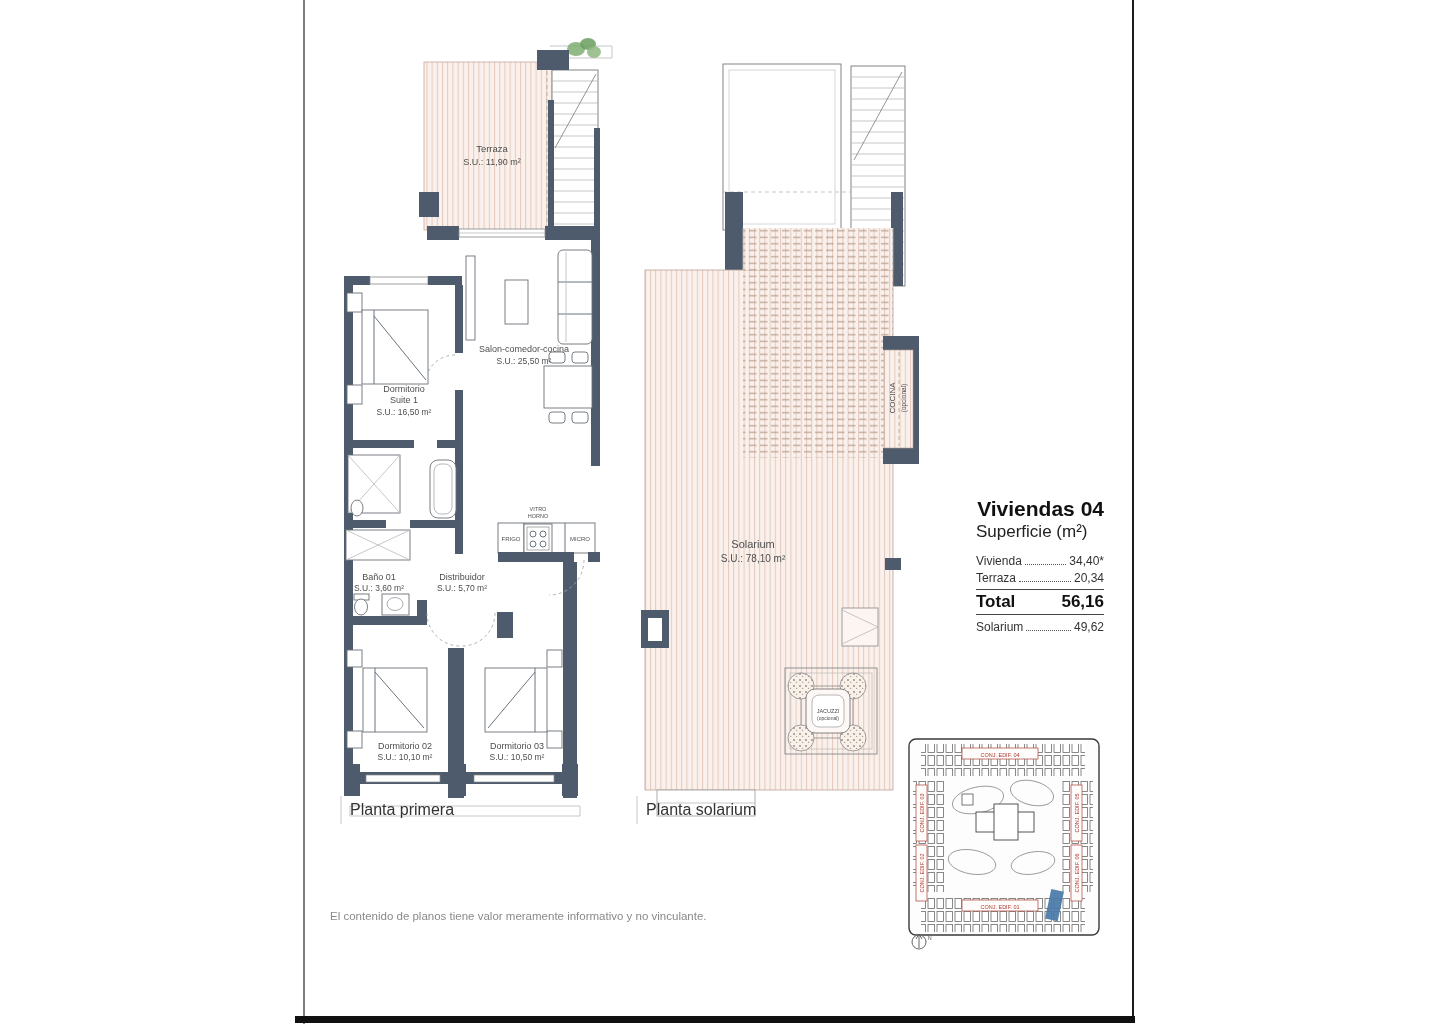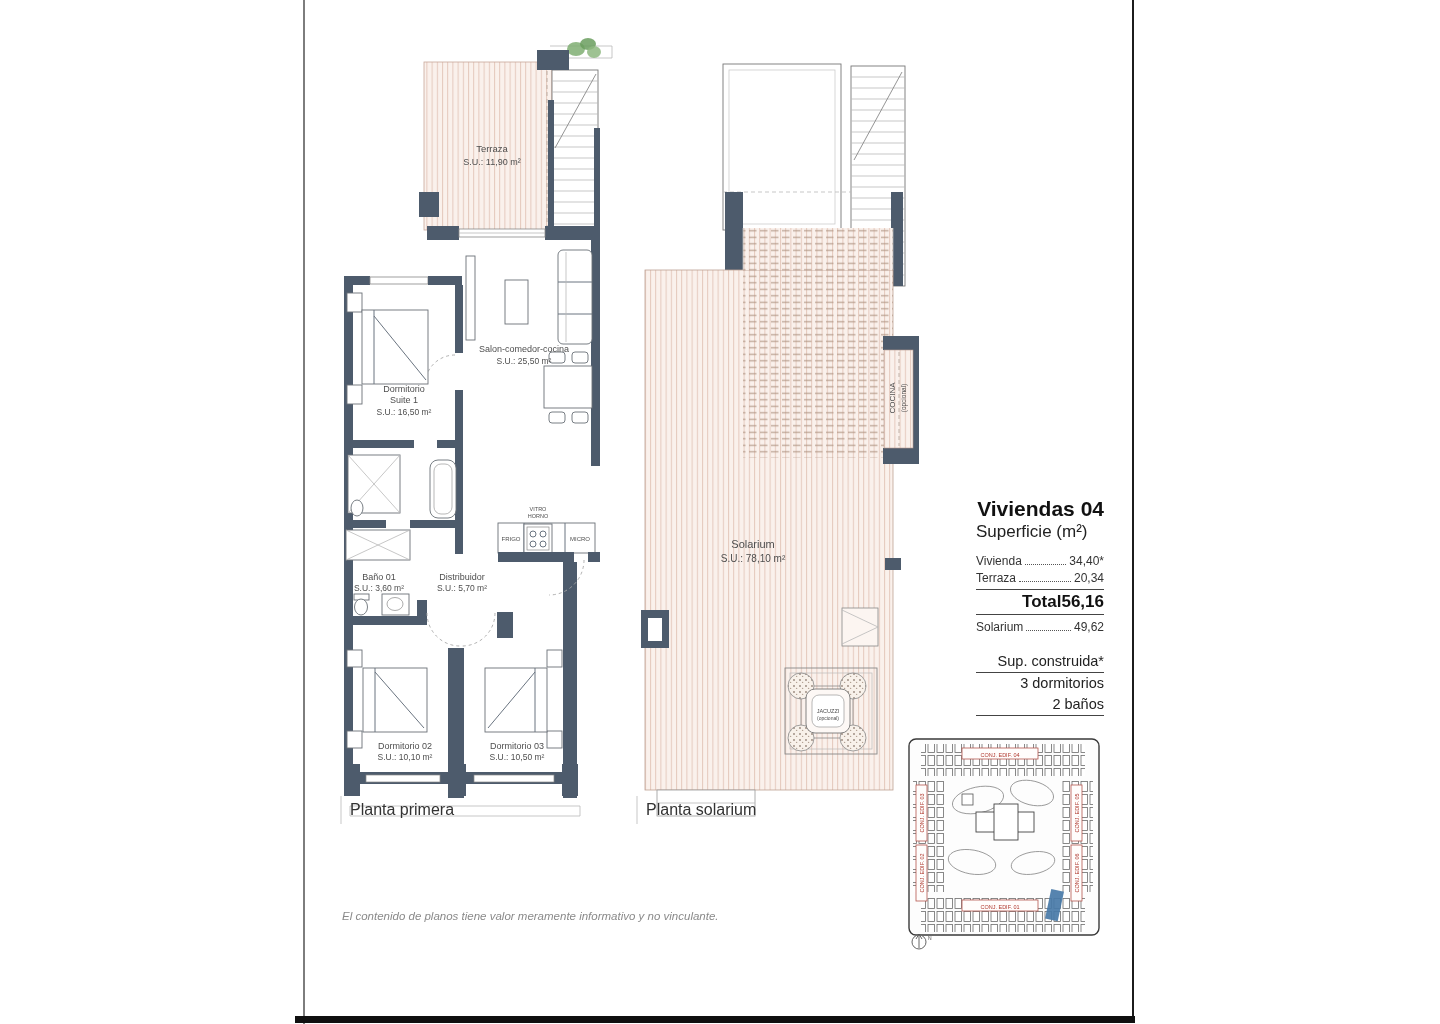--- a/index.html
+++ b/index.html
@@ -10,27 +10,27 @@
   .frame-left{left:303px;top:0;width:2px;height:1024px;background:#7d7d7d;}
   .frame-right{left:1132px;top:0;width:2px;height:1022px;background:#1c1c1c;}
   .frame-bottom{left:295px;top:1016px;width:840px;height:7px;background:#101010;}
   
   .info{left:976px;top:497px;width:128px;}
   .ip-title{font-size:21px;font-weight:bold;color:#111;text-align:right;line-height:24px;}
   .ip-sub{font-size:17px;color:#222;text-align:left;line-height:22px;}
   .ip-rows{margin-top:10px;font-size:12px;color:#333;}
   .ip-row{display:flex;align-items:baseline;line-height:17px;}
   .leader{flex:1;border-bottom:1.6px dotted #555;margin:0 3px 3px 3px;min-width:8px;}
-  .ip-total{display:flex;justify-content:flex-end;align-items:baseline;
+  .ip-total{display:flex;justify-content:space-between;align-items:baseline;
             border-top:1px solid #444;border-bottom:1px solid #444;
             font-size:17px;font-weight:bold;color:#111;padding:2px 0;margin-top:2px;}
   .ip-sol{margin-top:4px;}
   .ip-extra{margin-top:15px;font-size:14.5px;color:#222;text-align:right;line-height:21px;}
   .u-line{border-bottom:1px solid #444;}
-  .disclaimer{left:342px;top:910px;font-size:11.5px;color:#8a8a8a;font-style:italic;}
+  .disclaimer{left:330px;top:910px;font-size:11.5px;color:#8a8a8a;}
   
   .wall{fill:#4d5b6c;}
   .ln{fill:none;stroke:#6a7480;stroke-width:1;}
   .fx{fill:#fff;stroke:#6a7077;stroke-width:0.9;}
   .lt{fill:none;stroke:#b9b9b9;stroke-width:0.8;}
   .dash{fill:none;stroke:#b9aaa0;stroke-width:0.9;stroke-dasharray:4 3;}
   .doorarc{fill:none;stroke:#a8a8a8;stroke-width:0.9;stroke-dasharray:3 3;}
   .lbl{font-family:"Liberation Sans",sans-serif;fill:#4e4e4e;text-anchor:middle;}
   .cap{font-family:"Liberation Sans",sans-serif;fill:#333;font-size:16px;}
   .site-ln{fill:none;stroke:#8a8a8a;stroke-width:0.8;}
@@ -331,20 +331,15 @@
     <span>Total</span>
     <span>56,16</span>
   </div>
   <div class="ip-rows ip-sol">
     <div class="ip-row">
       <span>Solarium</span>
       <span class="leader"></span>
       <span>49,62</span>
     </div>
   </div>
-  <div class="ip-extra">
-    <div class="u-line">Sup. construida*</div>
-    <div>3 dormitorios</div>
-    <div class="u-line">2 baños</div>
-  </div>
 </div>
 
 <div class="abs disclaimer">El contenido de planos tiene valor meramente informativo y no vinculante.</div>
 
 </body></html>

